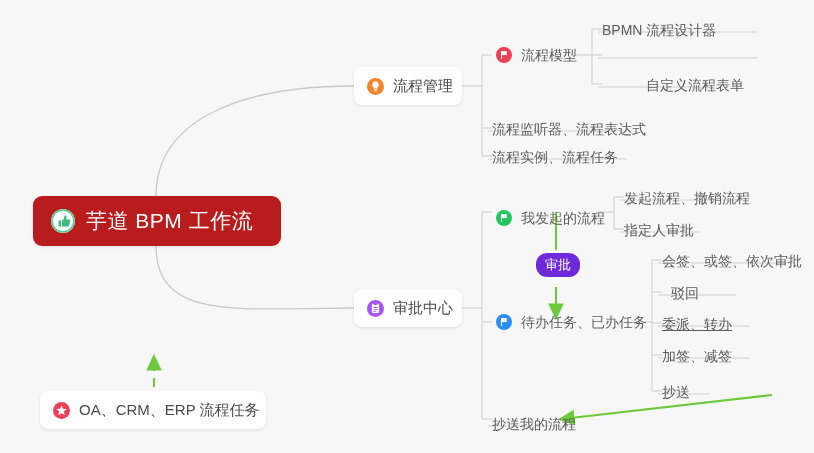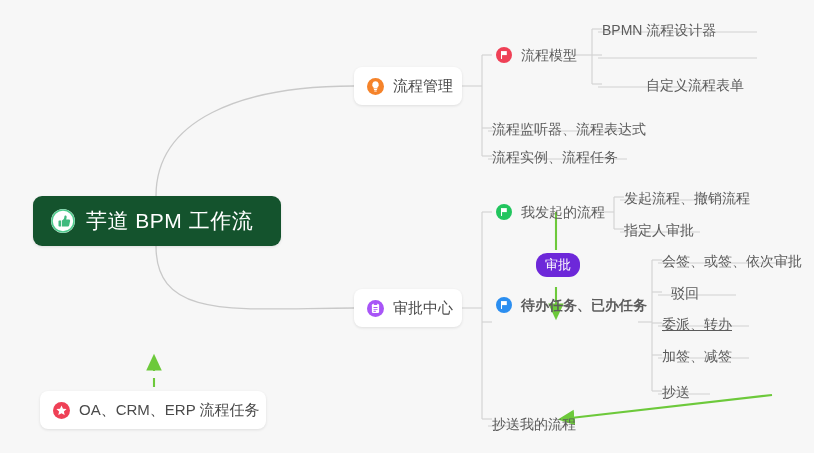--- a/index.html
+++ b/index.html
@@ -29,21 +29,21 @@
     pointer-events: none;
   }
 
   
   .root-node {
     position: absolute;
     left: 33px;
     top: 196px;
     width: 248px;
     height: 50px;
-    background: #14532d;
+    background: #b91c1c;
     border-radius: 9px;
     box-shadow: 0 1px 3px rgba(0,0,0,0.10);
     display: flex;
     align-items: center;
     padding-left: 17px;
     box-sizing: border-box;
   }
   .root-label {
     color: #ffffff;
     font-size: 21px;
@@ -252,32 +252,32 @@
 
   <div class="leaf-node" style="left:598px; top:17px;">
     <span>BPMN 流程设计器</span>
   </div>
 
 
   <div class="leaf-node" style="left:598px; top:72px;margin-left:44px;">
     <span>自定义流程表单</span>
   </div>
 
-  <div class="leaf-node with-icon" style="left:492px; top:199px;">
+  <div class="leaf-node with-icon" style="left:492px; top:205px;">
     <span class="icon">
       <svg width="16" height="16" viewBox="0 0 16 16">
         <circle cx="8" cy="8" r="8" fill="#22c55e"></circle>
         <path d="M5.3,4.1 h5.5 v4.0 h-5.5 z" fill="#ffffff"></path>
         <rect x="5.0" y="4.1" width="1.05" height="8.0" rx="0.5" fill="#ffffff"></rect>
       </svg>
     </span>
     <span class="leaf-text">我发起的流程</span>
   </div>
 
-  <div class="leaf-node with-icon" style="left:492px; top:292px;font-weight:bold;">
+  <div class="leaf-node with-icon" style="left:492px; top:309px;">
     <span class="icon">
       <svg width="16" height="16" viewBox="0 0 16 16">
         <circle cx="8" cy="8" r="8" fill="#2b8ef0"></circle>
         <path d="M5.3,4.1 h5.5 v4.0 h-5.5 z" fill="#ffffff"></path>
         <rect x="5.0" y="4.1" width="1.05" height="8.0" rx="0.5" fill="#ffffff"></rect>
       </svg>
     </span>
     <span class="leaf-text">待办任务、已办任务</span>
   </div>
 

